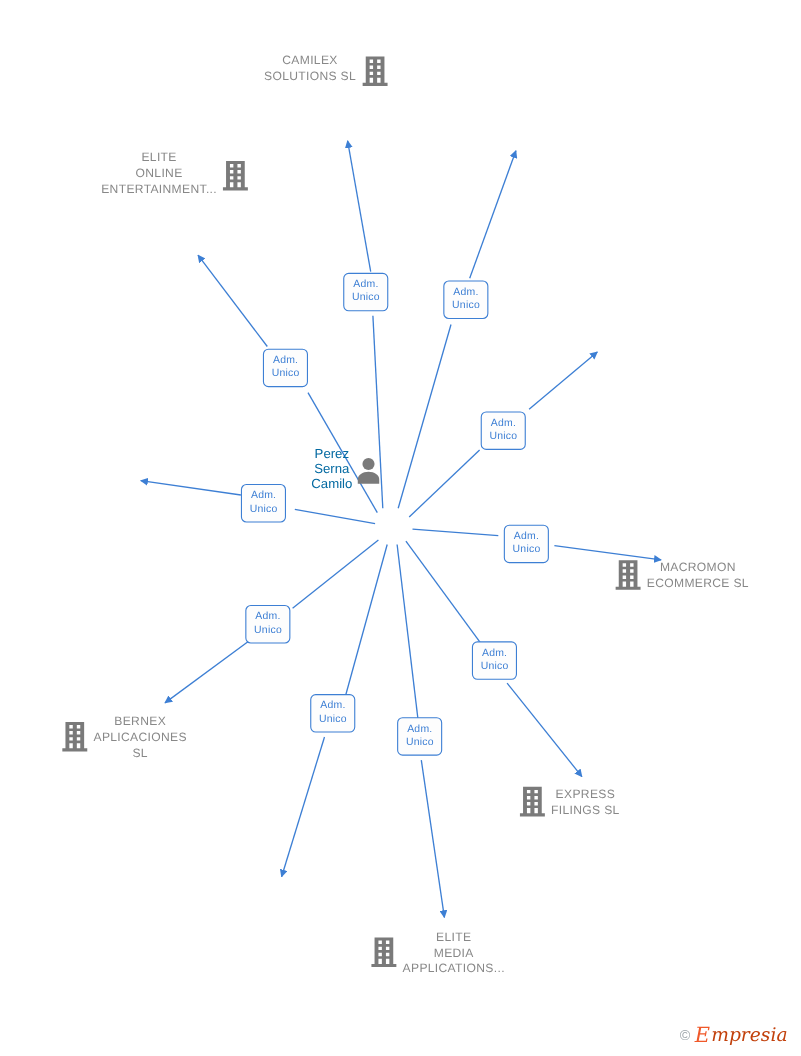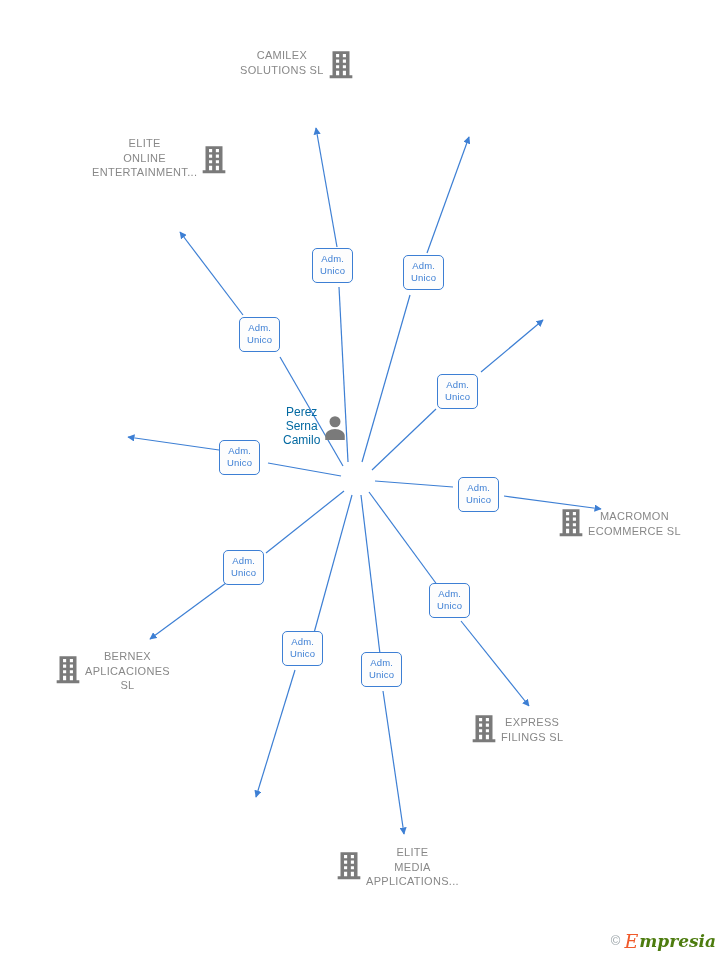--- a/index.html
+++ b/index.html
@@ -102,26 +102,25 @@
     color: #9aa3a8;
     font-size: 13px;
   }
   #watermark .wm-e {
     color: #f0592a;
     font-family: "DejaVu Serif", serif;
     font-style: italic;
     font-size: 19px;
   }
   #watermark .wm-rest {
-    color: #4d7c0f;
+    color: #c2410c;
     font-family: "DejaVu Serif", serif;
     font-style: italic;
     font-size: 17px;
     margin-left: -3px;
-    font-weight: bold;
   }
 </style>
 </head>
 <body>
 
 <div id="graph-canvas">
 
   <svg id="edges-layer" viewBox="0 0 728 960" width="728" height="960">
     <defs>
       <marker id="arrow" viewBox="0 0 10 10" refX="9" refY="5" markerWidth="6" markerHeight="6" orient="auto-start-reverse">

